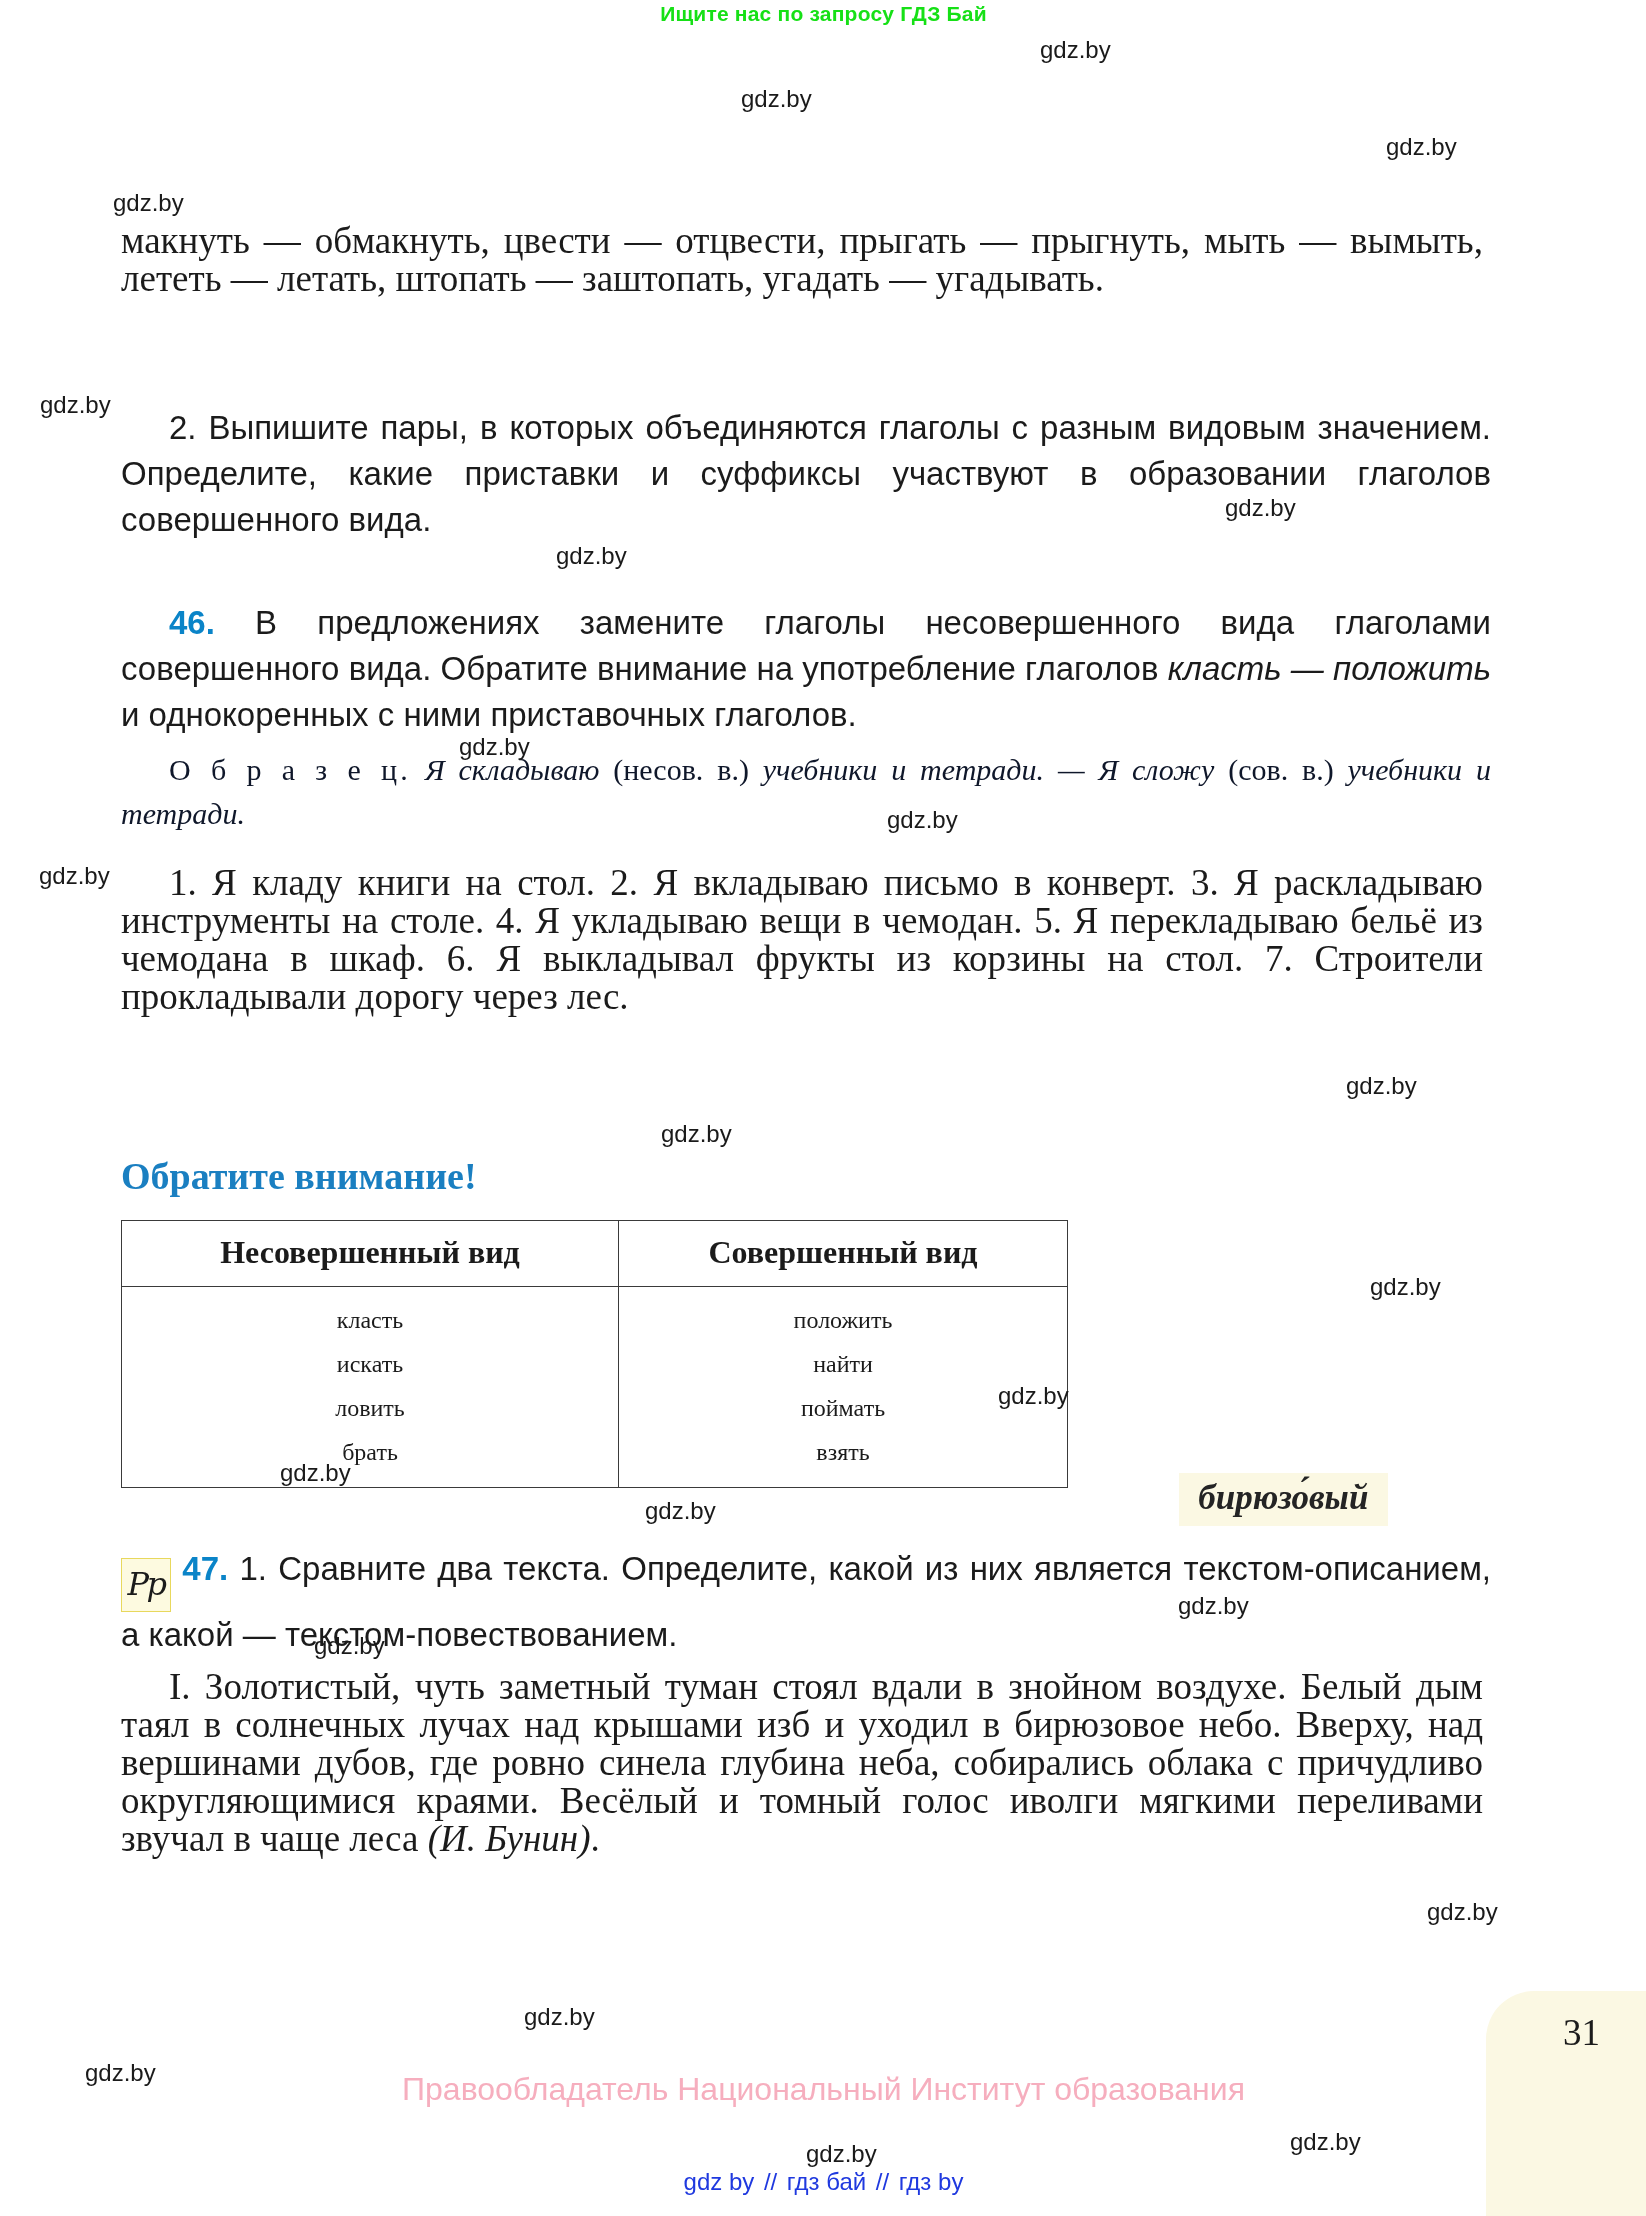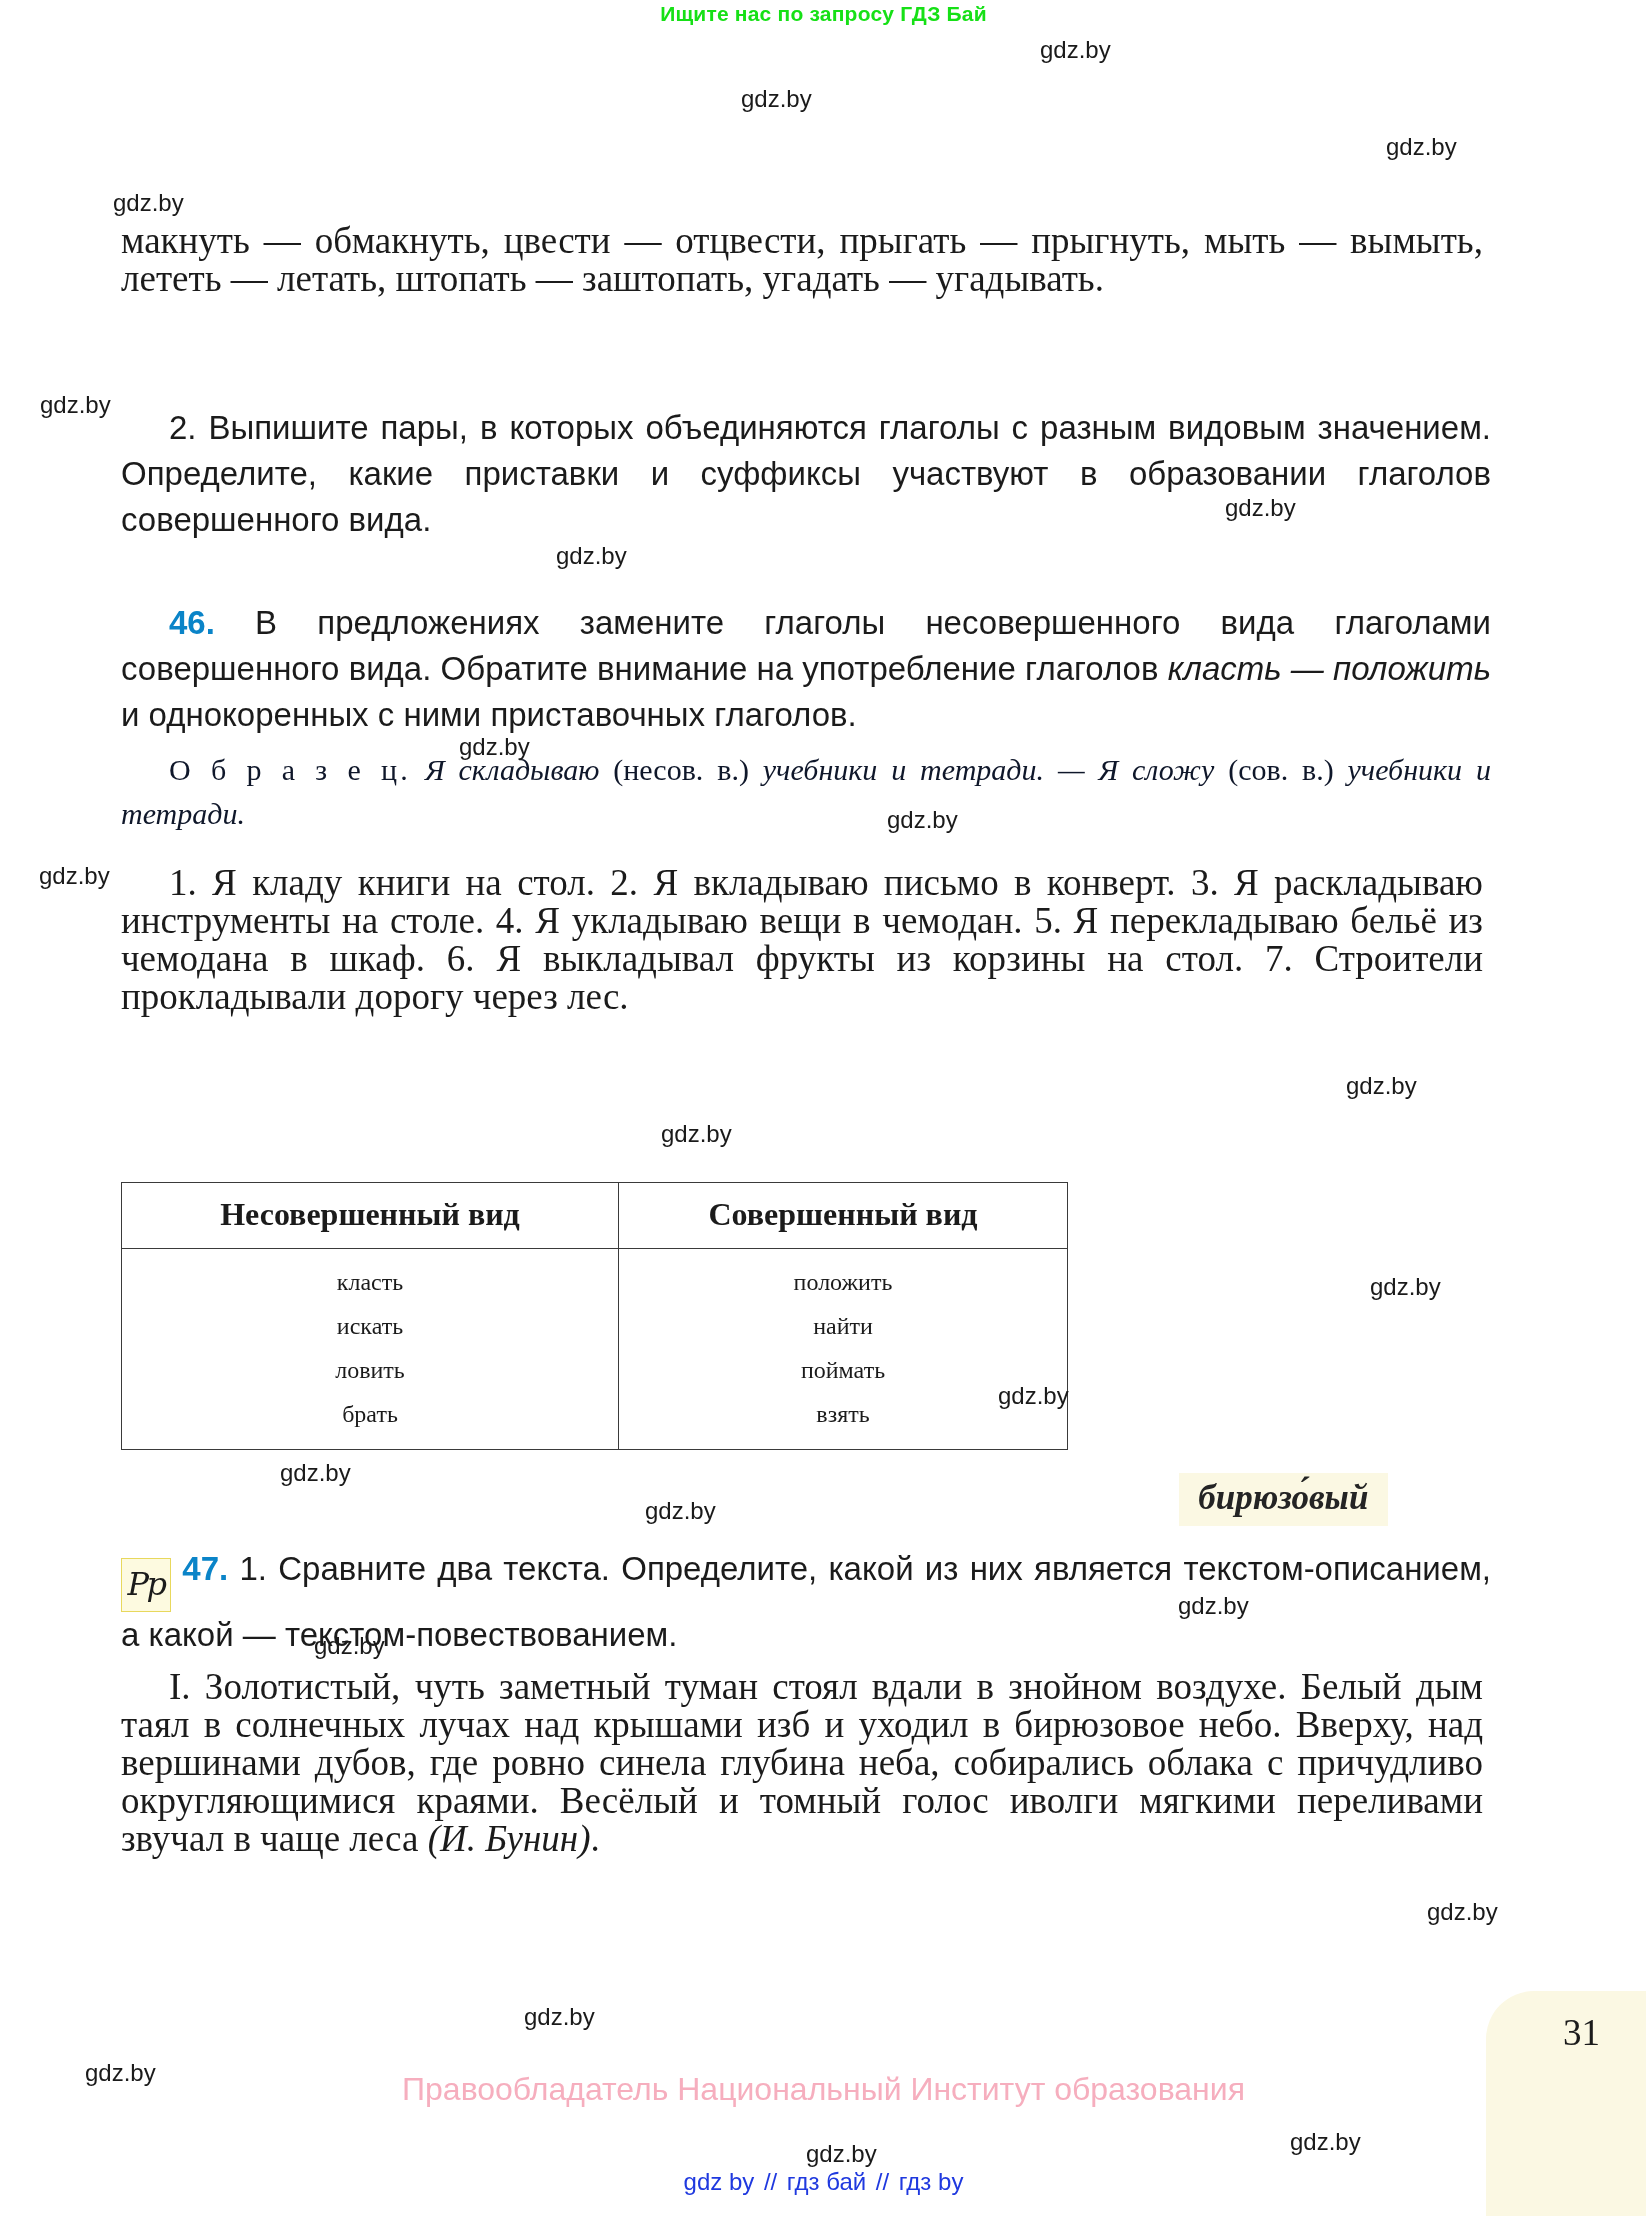--- a/index.html
+++ b/index.html
@@ -90,21 +90,21 @@
     font-family:"Liberation Serif", serif;
     font-weight:700;
     font-size:38px;
     color:#1a7fc1;
     margin:0;
   }
 
   
   table.vid-table {
     border-collapse:collapse;
-    margin-top:28px;
+    margin-top:22px;
     width:947px;
     background:#fff;
   }
   table.vid-table th, table.vid-table td {
     border:1.6px solid #3a3a3a;
     text-align:center;
     font-family:"Liberation Serif", serif;
     color:#1b1b1b;
   }
   table.vid-table th {
@@ -250,20 +250,21 @@
       <p class="obrazec indent">
         <span class="spaced">О б р а з е ц.</span><span class="ital"> Я складываю </span><span>(несов. в.)</span><span class="ital"> учебники и тетради. — Я сложу </span><span>(сов. в.)</span><span class="ital"> учебники и тетради.</span>
       </p>
     </div>
 
     <div style="position:absolute; top:864px; left:0; width:1362px;">
       <p class="serif-p indent">1. Я кладу книги на стол. 2. Я вкладываю письмо в конверт. 3. Я раскладываю инструменты на столе. 4. Я укладываю вещи в чемодан. 5. Я перекладываю бельё из чемодана в шкаф. 6. Я выкладывал фрукты из корзины на стол. 7. Строители прокладывали дорогу через лес.</p>
     </div>
 
     <div style="position:absolute; top:1154px; left:0;">
+      <p class="attention">Обратите внимание!</p>
 
       <table class="vid-table">
         <thead>
           <tr>
             <th>Несовершенный вид</th>
             <th>Совершенный вид</th>
           </tr>
         </thead>
         <tbody>
           <tr>

